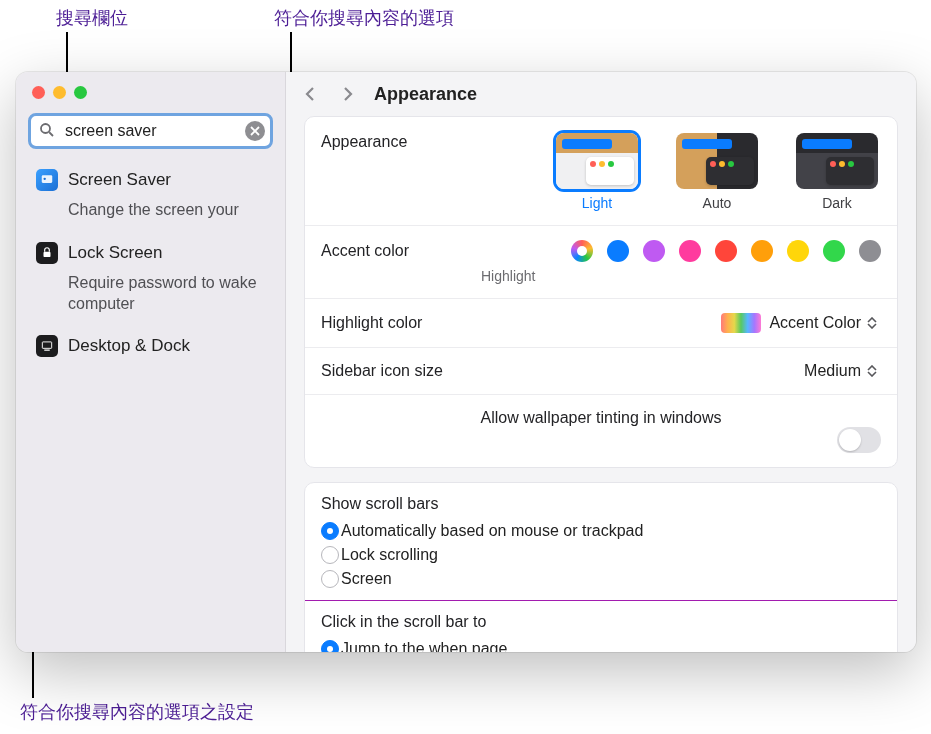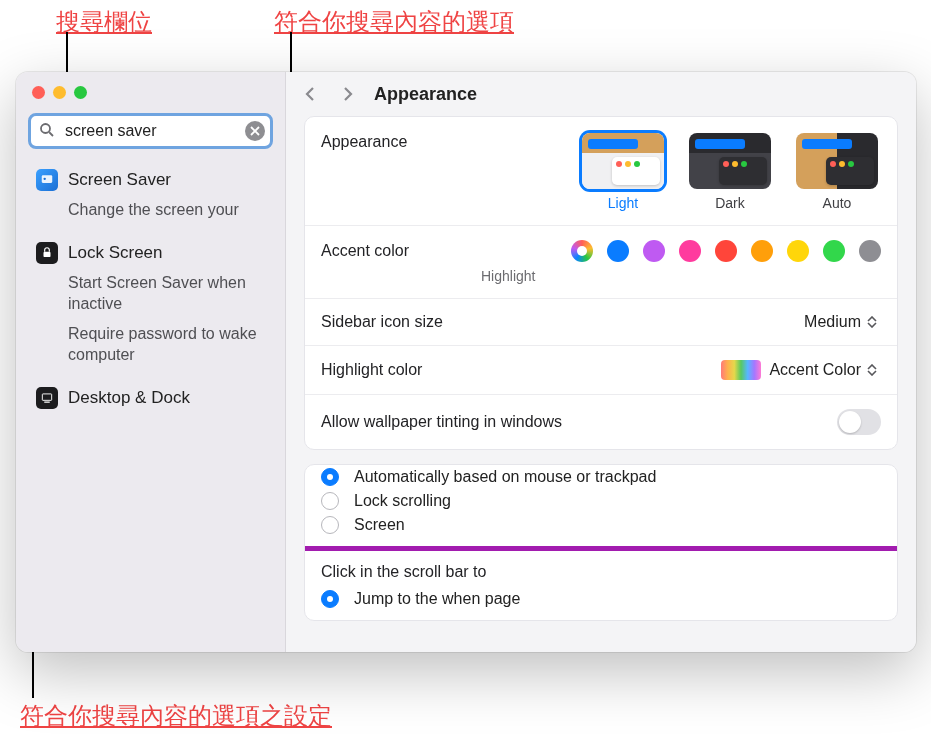--- a/index.html
+++ b/index.html
@@ -7,23 +7,22 @@
   font-family: -apple-system, "Helvetica Neue", Arial, sans-serif;
   background: #fff;
   width: 931px;
   height: 734px;
   position: relative;
   font-size: 16px;
   color: #222;
 }
 .callout {
   position: absolute;
-  font-size: 24px;
-  color: #ef4444;
-  text-decoration: underline;
+  font-size: 18px;
+  color: #4c1d95;
 }
 .callout-line {
   position: absolute;
   background: #000;
 }
 .bracket {
   position: absolute;
   border: 1.5px solid #000;
   border-left: none;
   border-radius: 0 4px 4px 0;
@@ -154,32 +153,32 @@
   border-radius: 10px;
   margin-bottom: 14px;
 }
 .row {
   display: flex;
   align-items: center;
   padding: 14px 16px;
   border-bottom: 1px solid #ececef;
   min-height: 46px;
 }
-.row:last-child { border-bottom: none; }
+.row:last-child { border-bottom: none; flex-direction: column; }
 .row-label {
   font-size: 16px;
   color: #232326;
   flex-shrink: 0;
   width: 160px;
 }
 .row-body { flex: 1; }
 .row-right { margin-left: auto; display: flex; align-items: center; gap: 8px; }
 .appearance-opts {
   display: flex;
-  gap: 19px;
+  gap: 32px;
   margin-left: auto;
 }
 .ap-opt { text-align: center; width: 88px; }
 .ap-thumb {
   width: 82px; height: 56px;
   border-radius: 8px;
   margin: 0 auto 6px;
   position: relative;
   overflow: hidden;
 }
@@ -263,21 +262,21 @@
   box-shadow: 0 1px 2px rgba(0,0,0,.2);
 }
 .section-head {
   font-size: 16px;
   padding: 12px 16px 6px;
   color: #232326;
 }
 .radio-row {
   display: flex;
   align-items: center;
-  gap: 15px;
+  gap: 2px;
   padding: 3px 16px;
 }
 .radio {
   width: 18px; height: 18px;
   border-radius: 50%;
   border: 1.5px solid #b7b7bc;
   position: relative;
   flex-shrink: 0;
 }
 .radio.checked {
@@ -347,21 +346,20 @@
       <div class="result-group">
         <div class="result-head">
           <span class="result-icon ic-lk">
             <svg viewBox="0 0 24 24">
                 <rect x="6" y="10" width="12" height="9" rx="2"></rect>
                 <path d="M8 10V7a4 4 0 018 0v3" fill="none" stroke="#fff" stroke-width="2"></path>
               </svg>
           </span>
           <span class="result-title">Lock Screen</span>
         </div>
-        <div class="result-sub">Start Screen Saver when inactive</div>
         <div class="result-sub">Require password to wake computer</div>
       </div>
 
 
       <div class="result-group">
         <div class="result-head">
           <span class="result-icon ic-dd">
             <svg viewBox="0 0 24 24">
                 <rect x="4" y="5" width="16" height="11" rx="1" fill="none" stroke="#fff" stroke-width="1.6"></rect>
                 <rect x="7" y="18" width="10" height="2" rx="1"></rect>
@@ -398,40 +396,40 @@
                 <div class="thumb-bar"></div>
                 <div class="thumb-win">
                     <span class="thumb-dot td-r"></span>
                     <span class="thumb-dot td-y"></span>
                     <span class="thumb-dot td-g"></span>
                   </div>
               </div>
               <div class="ap-label">Light</div>
             </div>
             <div class="ap-opt">
+              <div class="ap-thumb thumb-auto">
+                <div class="thumb-bar"></div>
+                <div class="thumb-win">
+                    <span class="thumb-dot td-r"></span>
+                    <span class="thumb-dot td-y"></span>
+                    <span class="thumb-dot td-g"></span>
+                  </div>
+              </div>
+              <div class="ap-label">Auto</div>
+            </div>
+            <div class="ap-opt">
               <div class="ap-thumb thumb-dark">
                 <div class="thumb-bar"></div>
                 <div class="thumb-win">
                     <span class="thumb-dot td-r"></span>
                     <span class="thumb-dot td-y"></span>
                     <span class="thumb-dot td-g"></span>
                   </div>
               </div>
               <div class="ap-label">Dark</div>
-            </div>
-            <div class="ap-opt">
-              <div class="ap-thumb thumb-auto">
-                <div class="thumb-bar"></div>
-                <div class="thumb-win">
-                    <span class="thumb-dot td-r"></span>
-                    <span class="thumb-dot td-y"></span>
-                    <span class="thumb-dot td-g"></span>
-                  </div>
-              </div>
-              <div class="ap-label">Auto</div>
             </div>
           </div>
         </div>
         <div class="row accent-row">
           <div class="row-label">Accent color</div>
           <div class="accent-body row-body">
             <div class="swatches">
               <span class="swatch sw-multi selected"></span>
               <span class="swatch" style="background:#0a7cff"></span>
               <span class="swatch" style="background:#bf5af2"></span>
@@ -439,74 +437,75 @@
               <span class="swatch" style="background:#ff453a"></span>
               <span class="swatch" style="background:#ff9f0a"></span>
               <span class="swatch" style="background:#ffd60a"></span>
               <span class="swatch" style="background:#32d74b"></span>
               <span class="swatch" style="background:#8e8e93"></span>
             </div>
             <div class="accent-sub">Highlight</div>
           </div>
         </div>
         <div class="row">
-          <div class="row-label" style="width:auto">Sidebar icon size</div>
-          <div class="row-right">
-            <div class="dropdown">
-              <span>Medium</span>
-              <span class="chevrons">
-                <svg viewBox="0 0 10 6">
-                    <path d="M1 5l4-4 4 4" fill="none" stroke="currentColor" stroke-width="1.6"></path>
-                  </svg>
-                <svg viewBox="0 0 10 6">
-                    <path d="M1 1l4 4 4-4" fill="none" stroke="currentColor" stroke-width="1.6"></path>
-                  </svg>
-              </span>
-            </div>
-          </div>
-        </div>
-        <div class="row">
           <div class="row-label" style="width:auto">Highlight color</div>
           <div class="row-right">
             <span class="hlcolor-swatch"></span>
             <div class="dropdown">
               <span>Accent Color</span>
               <span class="chevrons">
                 <svg viewBox="0 0 10 6">
                     <path d="M1 5l4-4 4 4" fill="none" stroke="currentColor" stroke-width="1.6"></path>
                   </svg>
                 <svg viewBox="0 0 10 6">
                     <path d="M1 1l4 4 4-4" fill="none" stroke="currentColor" stroke-width="1.6"></path>
                   </svg>
               </span>
             </div>
           </div>
         </div>
         <div class="row">
+          <div class="row-label" style="width:auto">Sidebar icon size</div>
+          <div class="row-right">
+            <div class="dropdown">
+              <span>Medium</span>
+              <span class="chevrons">
+                <svg viewBox="0 0 10 6">
+                    <path d="M1 5l4-4 4 4" fill="none" stroke="currentColor" stroke-width="1.6"></path>
+                  </svg>
+                <svg viewBox="0 0 10 6">
+                    <path d="M1 1l4 4 4-4" fill="none" stroke="currentColor" stroke-width="1.6"></path>
+                  </svg>
+              </span>
+            </div>
+          </div>
+        </div>
+        <div class="row">
           <div class="row-label" style="width:auto">Allow wallpaper tinting in windows</div>
           <div class="row-right">
             <div class="toggle"></div>
           </div>
         </div>
       </div>
 
       <div class="card">
+        <div class="section-head">Show scroll bars</div>
         <div class="radio-row">
           <span class="radio checked"></span>
           <span class="radio-label">Automatically based on mouse or trackpad</span>
         </div>
         <div class="radio-row">
           <span class="radio"></span>
           <span class="radio-label">Lock scrolling</span>
         </div>
         <div class="radio-row" style="padding-bottom:12px">
           <span class="radio"></span>
           <span class="radio-label">Screen</span>
         </div>
-        <div style="border-top:5px solid #a21caf">
+        <div style="border-top:1px solid #a21caf">
           <div class="section-head">Click in the scroll bar to</div>
           <div class="radio-row" style="padding-bottom:12px">
             <span class="radio checked"></span>
             <span class="radio-label">Jump to the when page</span>
           </div>
         </div>
       </div>
     </div>
   </div>
 </div>

